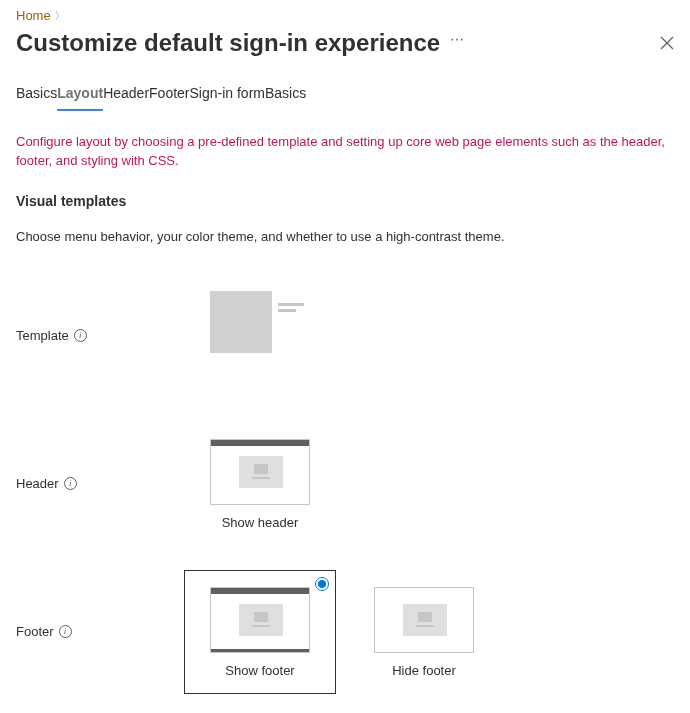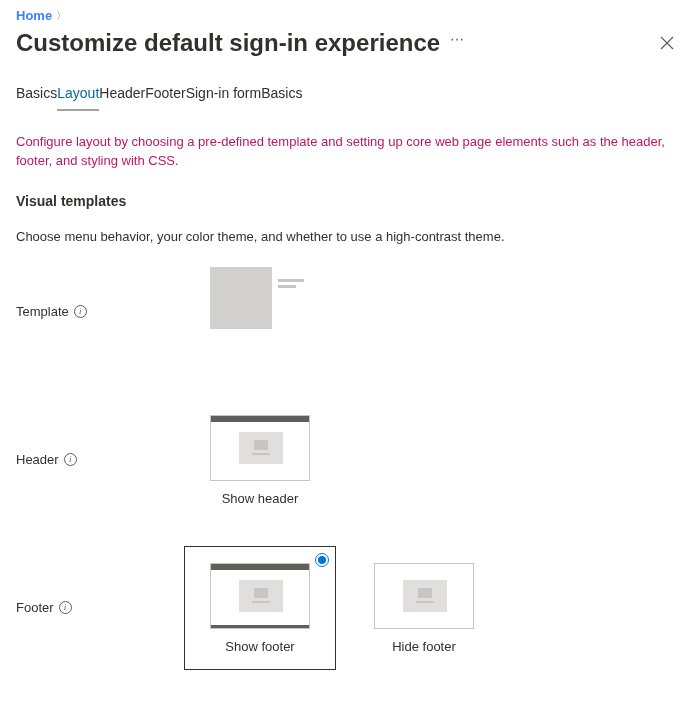--- a/index.html
+++ b/index.html
@@ -6,34 +6,34 @@
     body {
       font-family: 'Segoe UI', -apple-system, sans-serif;
       font-size: 13px;
       color: #323130;
       background: #fff;
       width: 690px;
       height: 713px;
       padding: 8px 16px;
     }
     .breadcrumb { display: flex; align-items: center; gap: 4px; font-size: 13px; margin-bottom: 6px; }
-    .breadcrumb a { color: #3b82f6; text-decoration: none; cursor: pointer; font-weight: bold; }
+    .breadcrumb a { color: #a16207; text-decoration: none; cursor: pointer; }
     .breadcrumb .chev { color: #605e5c; font-size: 10px; }
     .titlebar { display: flex; align-items: center; justify-content: space-between; margin-bottom: 28px; }
     .title-left { display: flex; align-items: flex-start; gap: 10px; }
     .page-title h1 { font-size: 24px; font-weight: 600; }
     .dots { color:#605e5c; font-size: 14px; letter-spacing: 1px; cursor: pointer; position: relative; top: 2px;}
     .close-x { cursor: pointer; color:#605e5c; }
     .close-x svg { width:14px; height:14px; display:block; }
     .tabs { display: flex; border-bottom: none; margin-bottom: 22px; }
     .tab { font-size: 14px; color: #323130; padding: 0 0 8px 0; cursor: pointer; border-bottom: 2px solid transparent; }
-    .tab.active { color: #0369a1; border-bottom: 2px solid #a3a3a3; font-weight: 400; }
+    .tab.active { color: #737373; border-bottom: 2px solid #3b82f6; font-weight: 700; }
     .desc { font-size: 13px; line-height: 1.45; margin-bottom: 22px; color:#be185d; }
     .section-title { font-weight: 600; font-size: 14px; margin-bottom: 20px; }
-    .section-sub { font-size: 13px; margin-bottom: 6px; }
+    .section-sub { font-size: 13px; margin-bottom: 30px; }
     .row { display: flex; align-items: center; margin-bottom: 24px; }
     .row-label { width: 168px; display: flex; align-items: center; gap: 5px; font-size: 13px; }
     .info-icon { width:13px; height:13px; border:1px solid #605e5c; border-radius:50%; display:inline-flex; align-items:center; justify-content:center; font-size:9px; font-style: italic; font-family: Georgia, serif; color:#605e5c; cursor:pointer; line-height:1; }
     .options { display: flex; gap: 12px; }
     .card {
       width: 152px; height: 124px; border: 1px solid transparent; padding: 8px 6px 4px 6px;
       display:flex; flex-direction:column; align-items:center; cursor:pointer; position:relative;
     }
     .card.selected { border: 1px solid #323130; }
     .radio { position:absolute; top:6px; right:6px; width:14px; height:14px; border:1px solid #0078d4; border-radius:50%; display:none; align-items:center; justify-content:center; }

